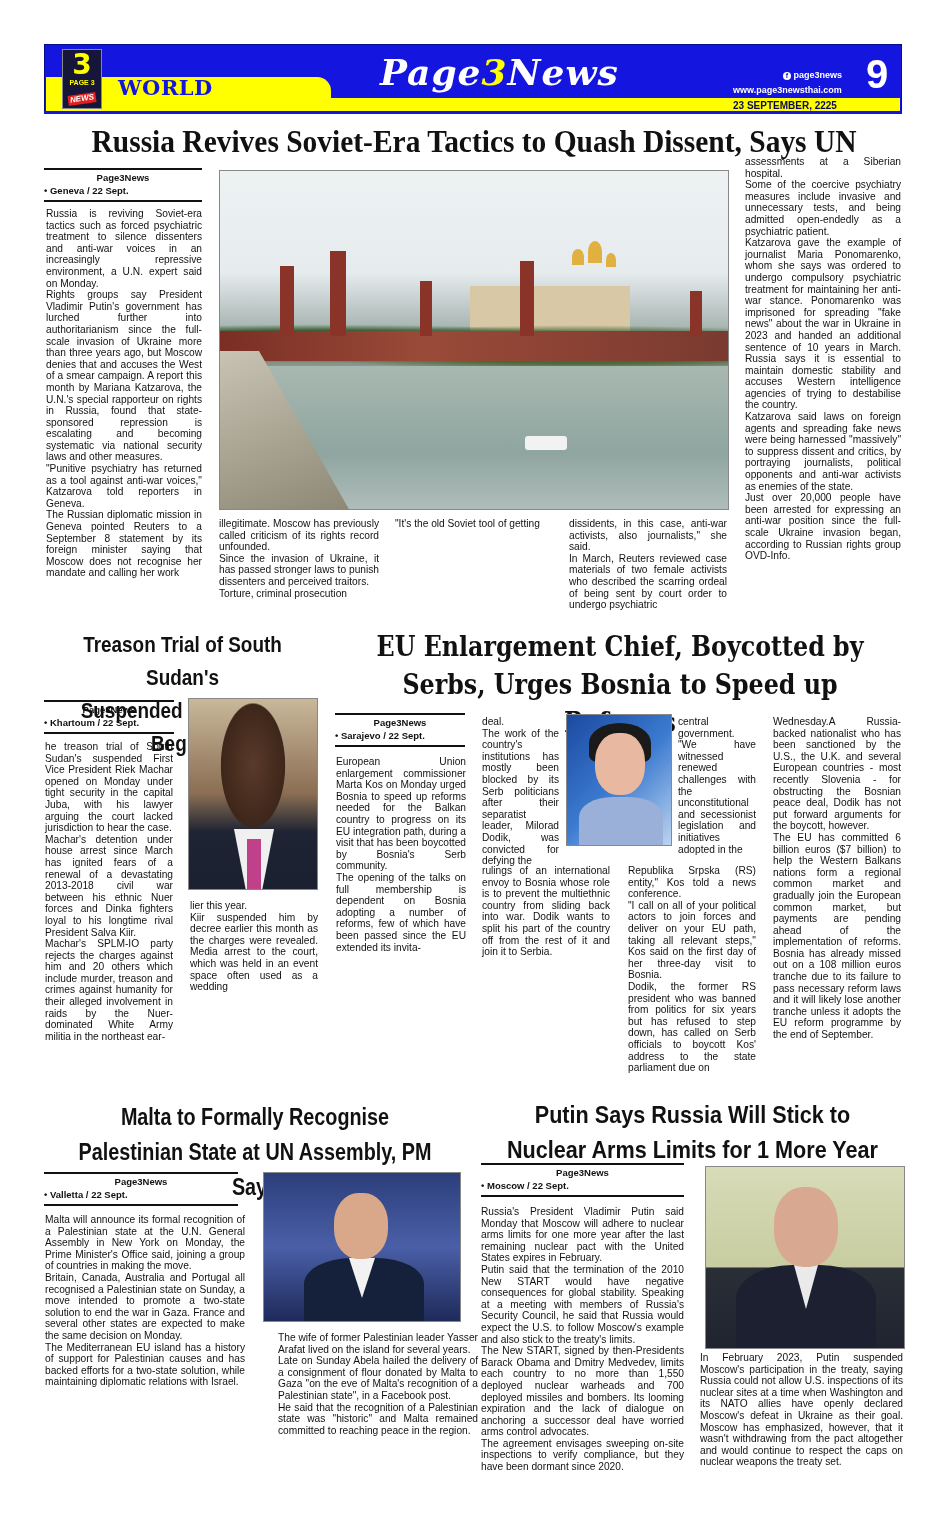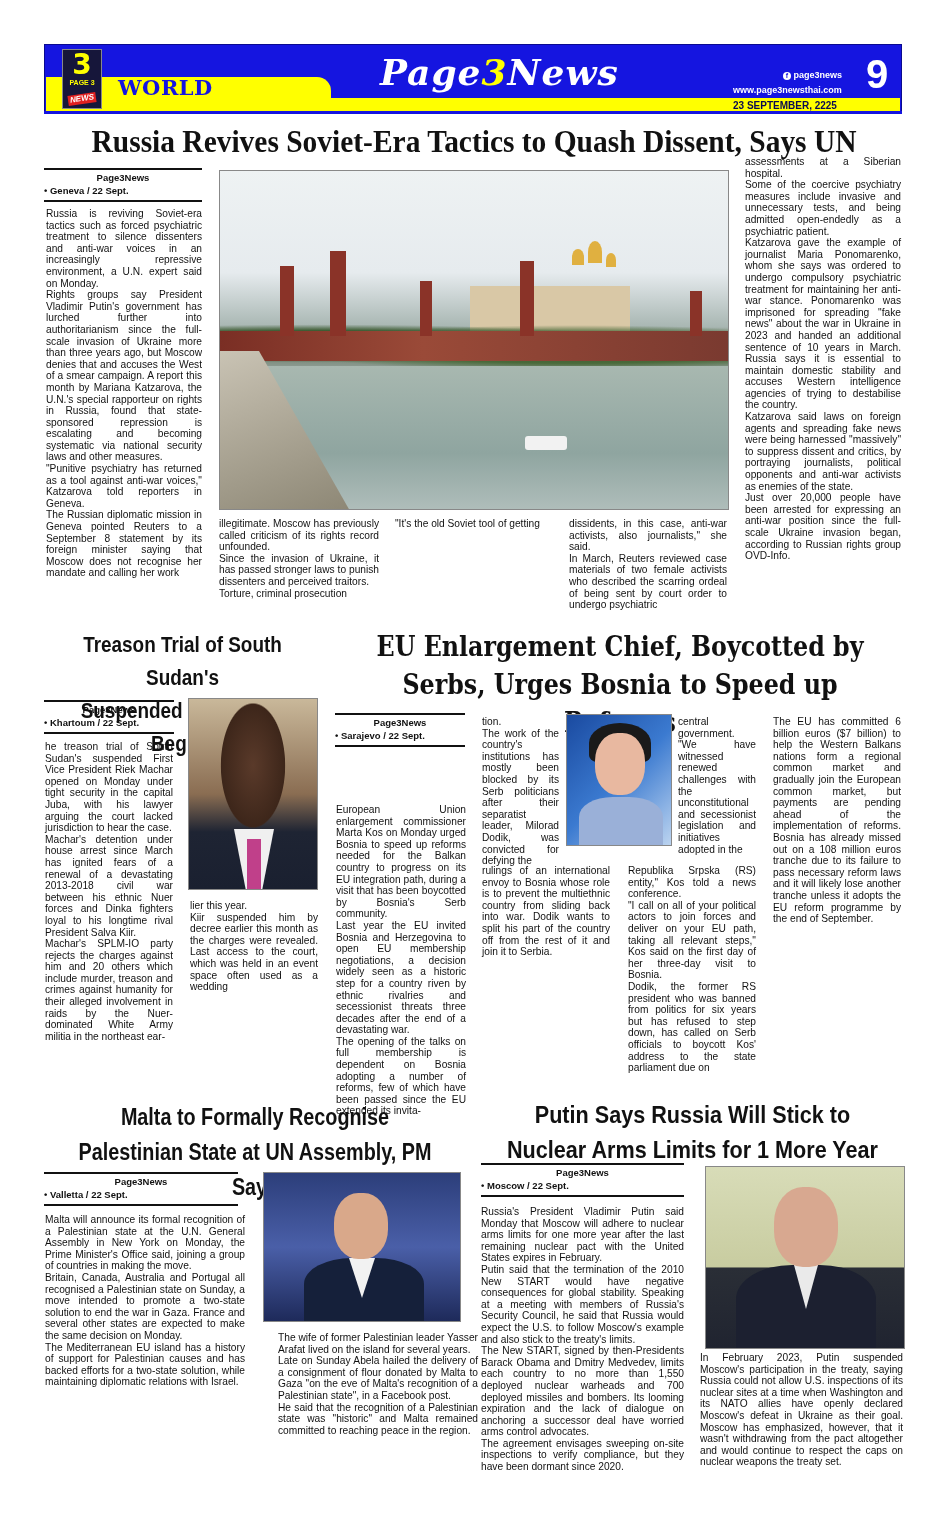--- a/index.html
+++ b/index.html
@@ -145,58 +145,58 @@
   <p>he treason trial of South Sudan's suspended First Vice President Riek Machar opened on Monday under tight security in the capital Juba, with his lawyer arguing the court lacked jurisdiction to hear the case.</p>
   <p>Machar's detention under house arrest since March has ignited fears of a renewal of a devastating 2013-2018 civil war between his ethnic Nuer forces and Dinka fighters loyal to his longtime rival President Salva Kiir.</p>
   <p>Machar's SPLM-IO party rejects the charges against him and 20 others which include murder, treason and crimes against humanity for their alleged involvement in raids by the Nuer-dominated White Army militia in the northeast ear-</p>
 </div>
 <div class="abs photo machar">
   <div class="shirt"></div>
     <div class="tie"></div>
 </div>
 <div class="abs col" style="left:190px;top:900px;width:128px;">
   <p>lier this year.</p>
-  <p>Kiir suspended him by decree earlier this month as the charges were revealed. Last access to the court, which was held in an event space often used as a wedding</p>
+  <p>Kiir suspended him by decree earlier this month as the charges were revealed. Media arrest to the court, which was held in an event space often used as a wedding</p>
 </div>
 
 <div class="abs h-slab" style="left:330px;top:628px;width:580px;font-size:27px;line-height:38px;transform:scaleX(0.88);transform-origin:center;">
   <div>EU Enlargement Chief, Boycotted by</div>
   <div>Serbs, Urges Bosnia to Speed up Reforms</div>
 </div>
 <div class="abs byline" style="left:335px;top:713px;width:130px;">
   <span class="src">Page3News</span>
   <span class="loc">• Sarajevo / 22 Sept.</span>
 </div>
-<div class="abs col" style="left:336px;top:756px;width:130px;margin-top:48px;">
+<div class="abs col" style="left:336px;top:756px;width:130px;">
   <p>European Union enlargement commissioner Marta Kos on Monday urged Bosnia to speed up reforms needed for the Balkan country to progress on its EU integration path, during a visit that has been boycotted by Bosnia's Serb community.</p>
-  <p>Last year the EU invited Bosnia and Herzegovina to open EU membership negotiations, a decision widely seen as a historic step for a country riven by ethnic rivalries and secessionist threats three decades after the end of a devastating war.</p>
   <p>The opening of the talks on full membership is dependent on Bosnia adopting a number of reforms, few of which have been passed since the EU extended its invita-</p>
 </div>
 <div class="abs col" style="left:482px;top:716px;width:77px;">
-  <p>tion.</p>
+  <p>deal.</p>
   <p>The work of the country's institutions has mostly been blocked by its Serb politicians after their separatist leader, Milorad Dodik, was convicted for defying the</p>
 </div>
 <div class="abs photo kos">
   <div class="body"></div>
     <div class="hair"></div>
     <div class="face"></div>
 </div>
 <div class="abs col" style="left:482px;top:865px;width:128px;">
   <p>rulings of an international envoy to Bosnia whose role is to prevent the multiethnic country from sliding back into war. Dodik wants to split his part of the country off from the rest of it and join it to Serbia.</p>
 </div>
 <div class="abs col" style="left:678px;top:716px;width:78px;">
   <p>central government.</p>
   <p>"We have witnessed renewed challenges with the unconstitutional and secessionist legislation and initiatives adopted in the</p>
 </div>
 <div class="abs col" style="left:628px;top:865px;width:128px;">
   <p>Republika Srpska (RS) entity," Kos told a news conference.</p>
   <p>"I call on all of your political actors to join forces and deliver on your EU path, taking all relevant steps," Kos said on the first day of her three-day visit to Bosnia.</p>
   <p>Dodik, the former RS president who was banned from politics for six years but has refused to step down, has called on Serb officials to boycott Kos' address to the state parliament due on</p>
 </div>
 <div class="abs col" style="left:773px;top:716px;width:128px;">
+  <p>Wednesday.A Russia-backed nationalist who has been sanctioned by the U.S., the U.K. and several European countries - most recently Slovenia - for obstructing the Bosnian peace deal, Dodik has not put forward arguments for the boycott, however.</p>
   <p>The EU has committed 6 billion euros ($7 billion) to help the Western Balkans nations form a regional common market and gradually join the European common market, but payments are pending ahead of the implementation of reforms. Bosnia has already missed out on a 108 million euros tranche due to its failure to pass necessary reform laws and it will likely lose another tranche unless it adopts the EU reform programme by the end of September.</p>
 </div>
 
 <div class="abs h-cond" style="left:40px;top:1100px;width:430px;font-size:23px;line-height:35px;transform:scaleX(0.86);transform-origin:center;">
   <div>Malta to Formally Recognise</div>
   <div>Palestinian State at UN Assembly, PM Says</div>
 </div>
 <div class="abs byline" style="left:44px;top:1172px;width:194px;">
   <span class="src">Page3News</span>
   <span class="loc">• Valletta /   22 Sept.</span>

